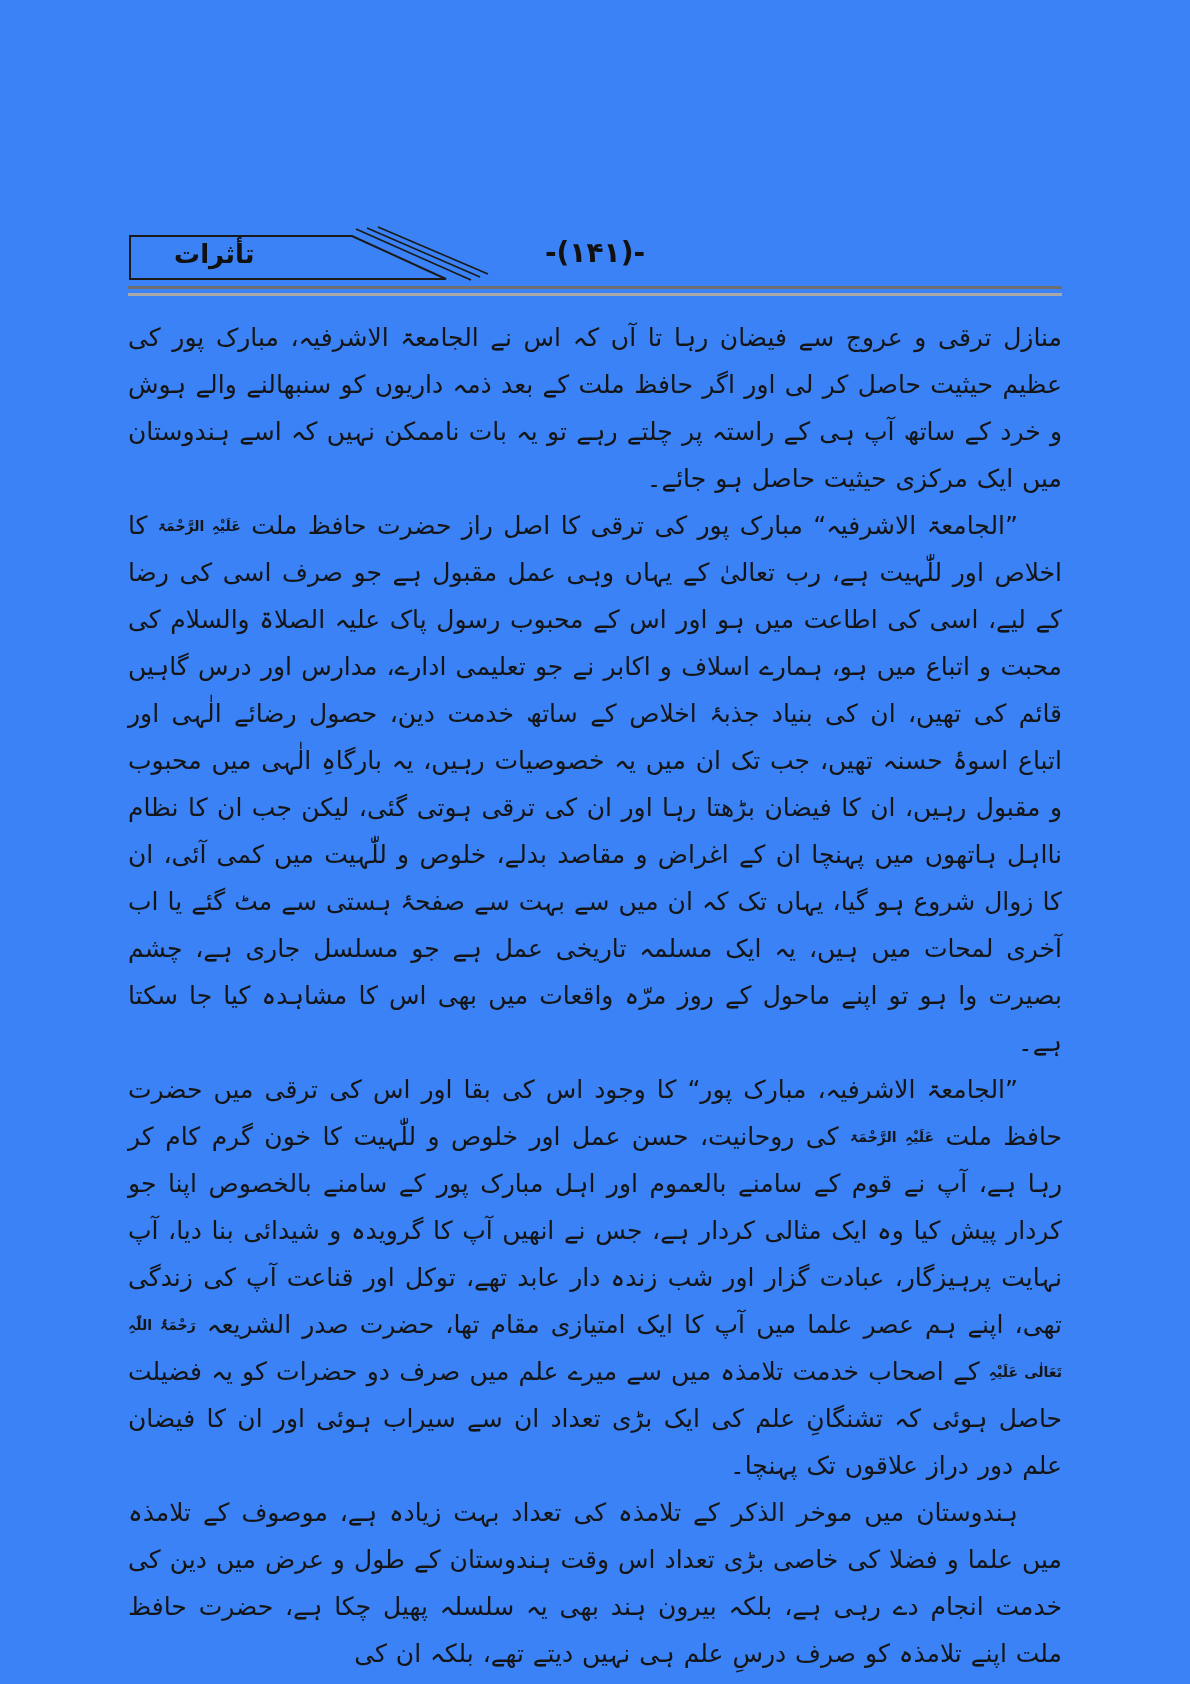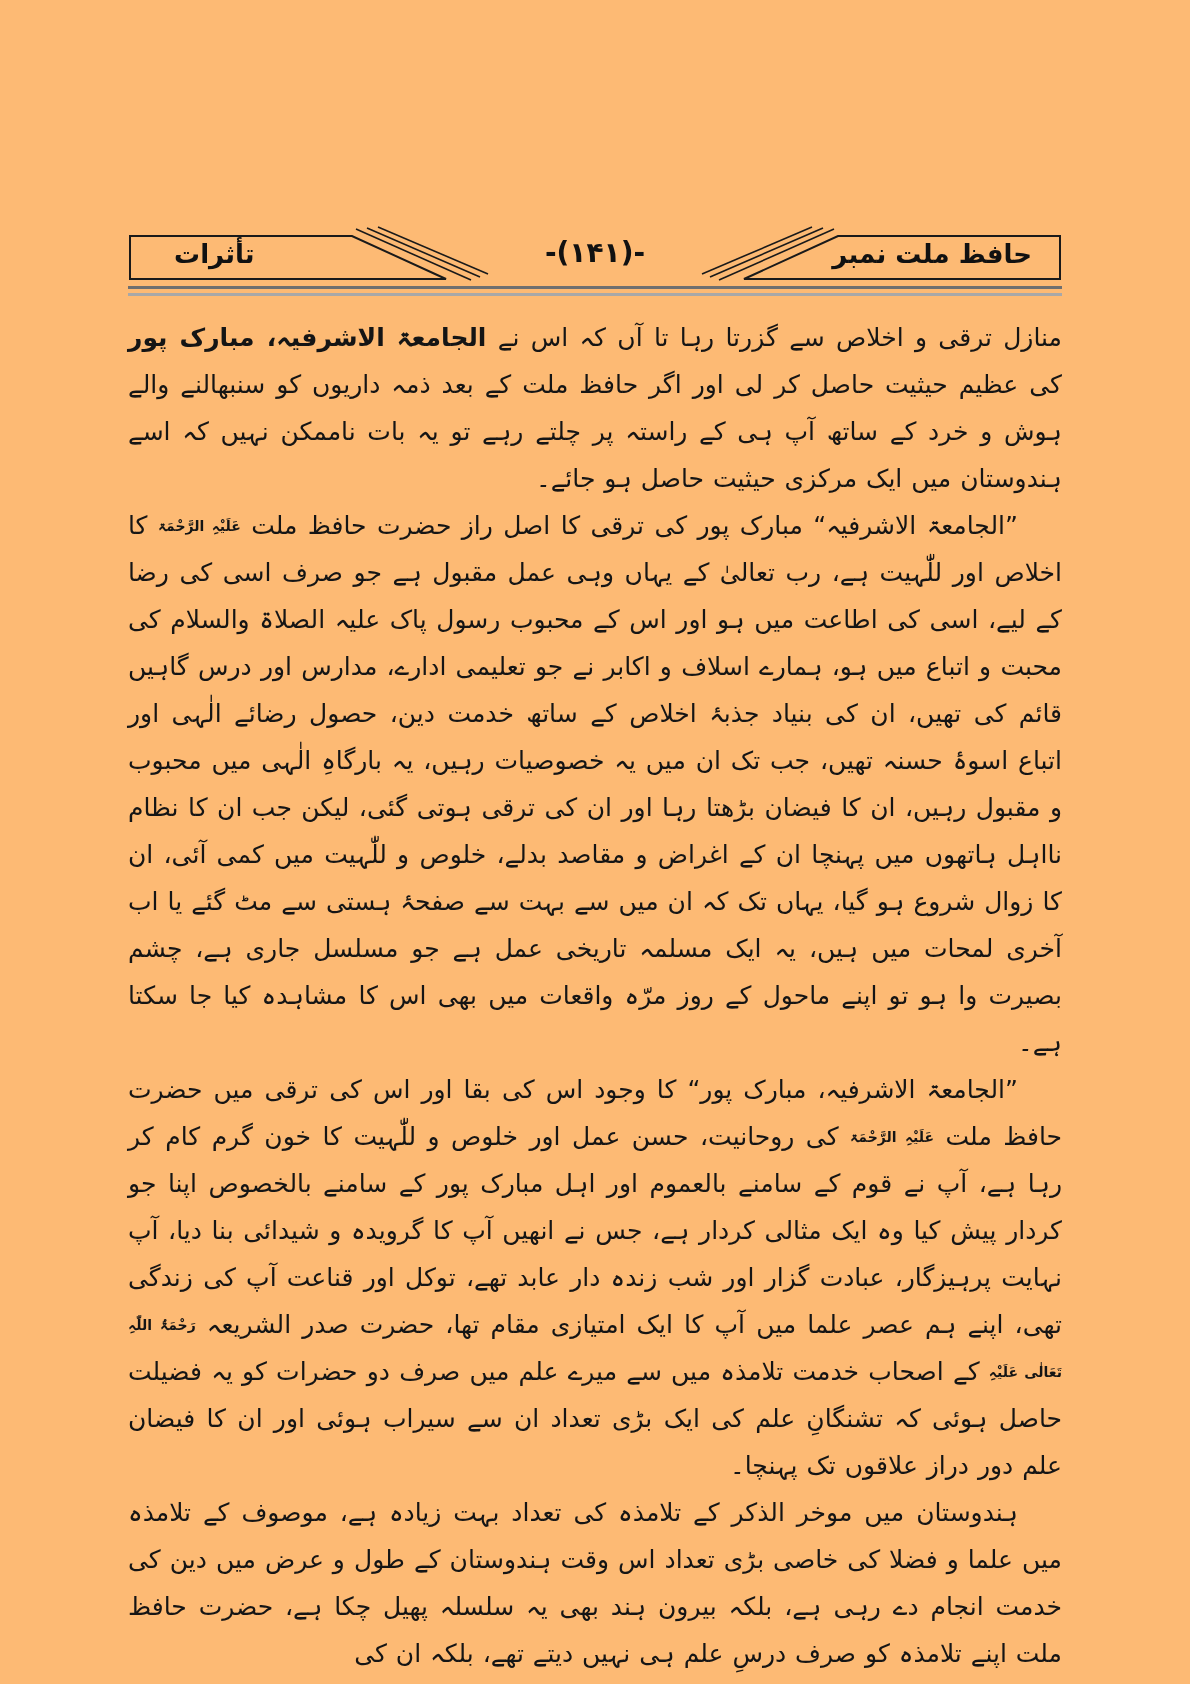--- a/index.html
+++ b/index.html
@@ -4,21 +4,21 @@
 <style>
   html, body {
     margin: 0;
     padding: 0;
     background: #ffffff;
   }
   .page {
     position: relative;
     width: 1190px;
     height: 1684px;
-    background: #fdba74;
+    background: #3b82f6;
     color: #141414;
     font-family: "DejaVu Sans", sans-serif;
     overflow: hidden;
     direction: rtl;
   }
   .sheet {
     position: absolute;
     top: 226px;
     right: 128px;
     left: 128px;
@@ -76,21 +76,21 @@
     word-spacing: 1px;
   }
   .para { margin: 0; text-indent: 44px; }
   .para.no-indent { text-indent: 0; }
   .para.footnote {
     text-indent: 0;
     padding-right: 135px;
     text-align: right;
   }
   .seg-n { font-weight: normal; }
-  .seg-b { font-weight: bold; }
+  .seg-b { font-weight: normal; }
   .seg-h {
     font-size: 0.56em;
     font-weight: bold;
     vertical-align: 3px;
     letter-spacing: -0.5px;
     margin-top: 24px;
   }
 </style>
 </head>
 <body>
@@ -105,35 +105,26 @@
           <path d="M2 10 H 224 L 318 53 H 2 Z" fill="none" stroke="#1a1a1a" stroke-width="2"></path>
           <line x1="228" y1="3" x2="343" y2="54" stroke="#1a1a1a" stroke-width="1.6"></line>
           <line x1="239" y1="2" x2="352" y2="51" stroke="#1a1a1a" stroke-width="1.6"></line>
           <line x1="250" y1="1" x2="360" y2="48" stroke="#1a1a1a" stroke-width="1.6"></line>
         </svg>
         <span class="hbox-label">تأثرات</span>
       </div>
 
       <div class="page-number">-(۱۴۱)-</div>
 
-      <div class="hbox hbox-right">
-        <svg width="352" height="58" viewBox="0 0 352 58" xmlns="http://www.w3.org/2000/svg">
-          <path d="M350 10 H 128 L 34 53 H 350 Z" fill="none" stroke="#1a1a1a" stroke-width="2"></path>
-          <line x1="124" y1="3" x2="9" y2="54" stroke="#1a1a1a" stroke-width="1.6"></line>
-          <line x1="113" y1="2" x2="0" y2="51" stroke="#1a1a1a" stroke-width="1.6"></line>
-          <line x1="102" y1="1" x2="-8" y2="48" stroke="#1a1a1a" stroke-width="1.6"></line>
-        </svg>
-        <span class="hbox-label">حافظ ملت نمبر</span>
-      </div>
 
     </div>
 
     <div class="rule"></div>
 
     <div class="body-text">
-      <p class="para no-indent"><span class="seg-n">منازل ترقی و اخلاص سے گزرتا رہا تا آں کہ اس نے </span><span class="seg-b">الجامعۃ الاشرفیہ، مبارک پور</span><span class="seg-n"> کی عظیم حیثیت حاصل کر لی اور اگر حافظ ملت کے بعد ذمہ داریوں کو سنبھالنے والے ہوش و خرد کے ساتھ آپ ہی کے راستہ پر چلتے رہے تو یہ بات ناممکن نہیں کہ اسے ہندوستان میں ایک مرکزی حیثیت حاصل ہو جائے۔</span></p>
+      <p class="para no-indent"><span class="seg-n">منازل ترقی و عروج سے فیضان رہا تا آں کہ اس نے </span><span class="seg-b">الجامعۃ الاشرفیہ، مبارک پور</span><span class="seg-n"> کی عظیم حیثیت حاصل کر لی اور اگر حافظ ملت کے بعد ذمہ داریوں کو سنبھالنے والے ہوش و خرد کے ساتھ آپ ہی کے راستہ پر چلتے رہے تو یہ بات ناممکن نہیں کہ اسے ہندوستان میں ایک مرکزی حیثیت حاصل ہو جائے۔</span></p>
       <p class="para"><span class="seg-n">”الجامعۃ الاشرفیہ“ مبارک پور کی ترقی کا اصل راز حضرت حافظ ملت </span><span class="seg-h">عَلَيْہِ الرَّحْمَۃ</span><span class="seg-n"> کا اخلاص اور للّٰہیت ہے، رب تعالیٰ کے یہاں وہی عمل مقبول ہے جو صرف اسی کی رضا کے لیے، اسی کی اطاعت میں ہو اور اس کے محبوب رسول پاک علیہ الصلاۃ والسلام کی محبت و اتباع میں ہو، ہمارے اسلاف و اکابر نے جو تعلیمی ادارے، مدارس اور درس گاہیں قائم کی تھیں، ان کی بنیاد جذبۂ اخلاص کے ساتھ خدمت دین، حصول رضائے الٰہی اور اتباع اسوۂ حسنہ تھیں، جب تک ان میں یہ خصوصیات رہیں، یہ بارگاہِ الٰہی میں محبوب و مقبول رہیں، ان کا فیضان بڑھتا رہا اور ان کی ترقی ہوتی گئی، لیکن جب ان کا نظام نااہل ہاتھوں میں پہنچا ان کے اغراض و مقاصد بدلے، خلوص و للّٰہیت میں کمی آئی، ان کا زوال شروع ہو گیا، یہاں تک کہ ان میں سے بہت سے صفحۂ ہستی سے مٹ گئے یا اب آخری لمحات میں ہیں، یہ ایک مسلمہ تاریخی عمل ہے جو مسلسل جاری ہے، چشم بصیرت وا ہو تو اپنے ماحول کے روز مرّہ واقعات میں بھی اس کا مشاہدہ کیا جا سکتا ہے۔</span></p>
       <p class="para"><span class="seg-n">”الجامعۃ الاشرفیہ، مبارک پور“ کا وجود اس کی بقا اور اس کی ترقی میں حضرت حافظ ملت </span><span class="seg-h">عَلَيْہِ الرَّحْمَۃ</span><span class="seg-n"> کی روحانیت، حسن عمل اور خلوص و للّٰہیت کا خون گرم کام کر رہا ہے، آپ نے قوم کے سامنے بالعموم اور اہل مبارک پور کے سامنے بالخصوص اپنا جو کردار پیش کیا وہ ایک مثالی کردار ہے، جس نے انھیں آپ کا گرویدہ و شیدائی بنا دیا، آپ نہایت پرہیزگار، عبادت گزار اور شب زندہ دار عابد تھے، توکل اور قناعت آپ کی زندگی تھی، اپنے ہم عصر علما میں آپ کا ایک امتیازی مقام تھا، حضرت صدر الشریعہ </span><span class="seg-h">رَحْمَۃُ اللّٰہِ تَعَالٰی عَلَيْہِ</span><span class="seg-n"> کے اصحاب خدمت تلامذہ میں سے میرے علم میں صرف دو حضرات کو یہ فضیلت حاصل ہوئی کہ تشنگانِ علم کی ایک بڑی تعداد ان سے سیراب ہوئی اور ان کا فیضان علم دور دراز علاقوں تک پہنچا۔</span></p>
       <p class="para"><span class="seg-n">ہندوستان میں موخر الذکر کے تلامذہ کی تعداد بہت زیادہ ہے، موصوف کے تلامذہ میں علما و فضلا کی خاصی بڑی تعداد اس وقت ہندوستان کے طول و عرض میں دین کی خدمت انجام دے رہی ہے، بلکہ بیرون ہند بھی یہ سلسلہ پھیل چکا ہے، حضرت حافظ ملت اپنے تلامذہ کو صرف درسِ علم ہی نہیں دیتے تھے، بلکہ ان کی</span></p>
     </div>
 
   </div>
 </div>
 
 </body></html>

